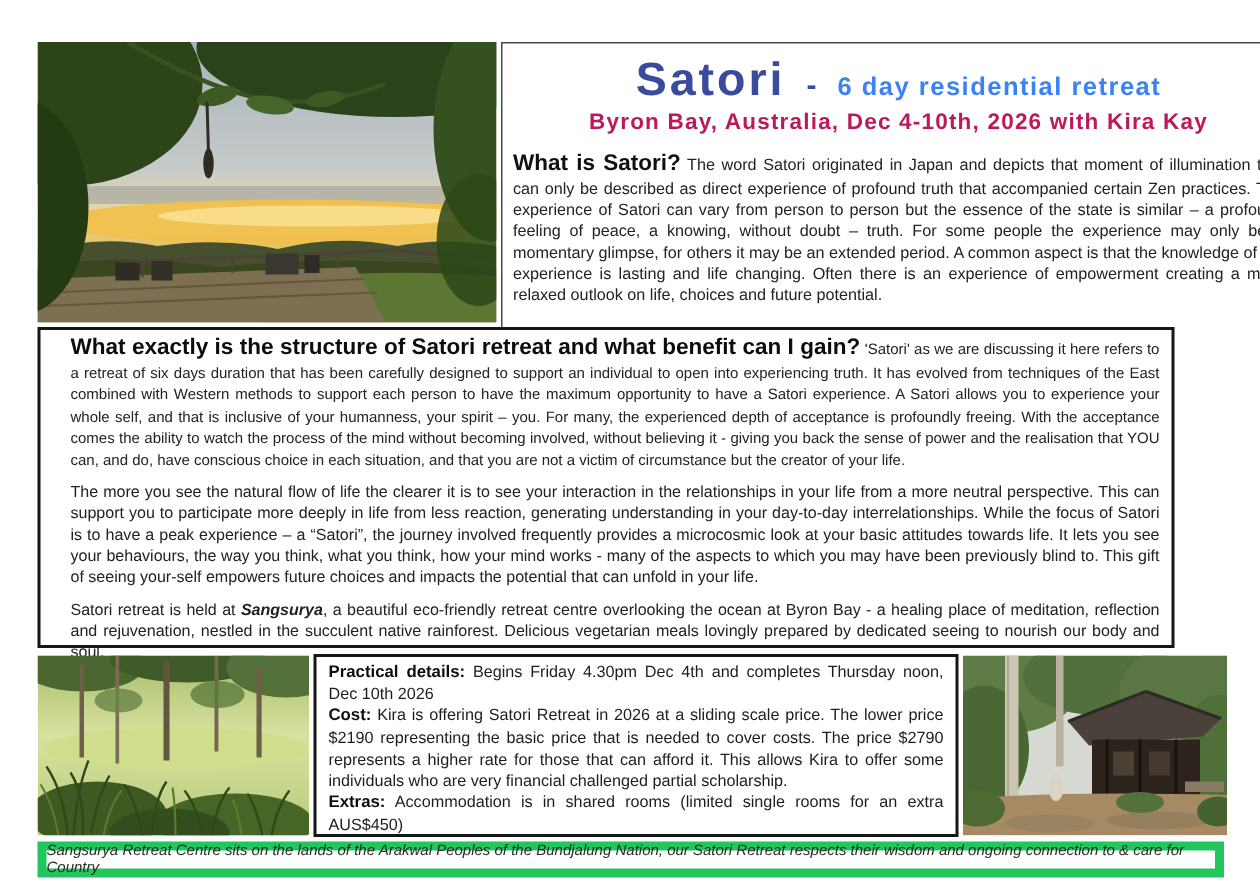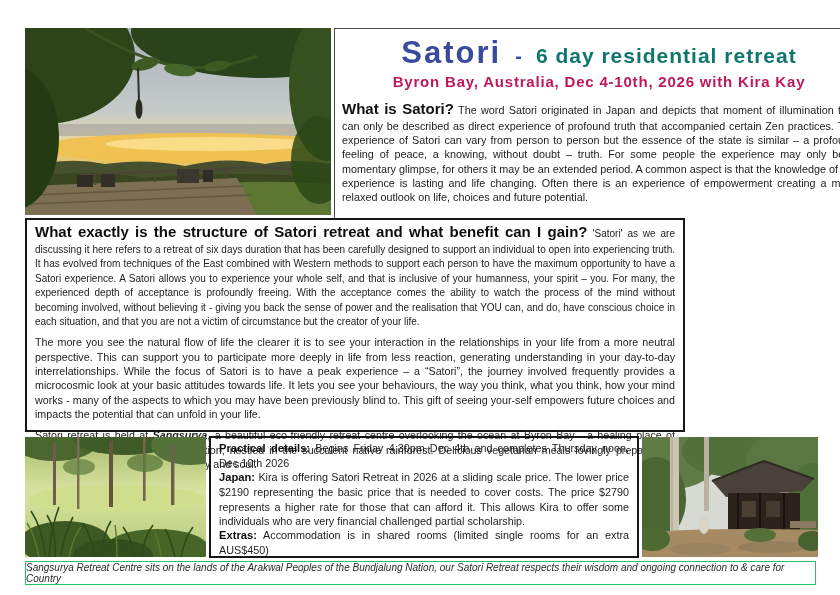--- a/index.html
+++ b/index.html
@@ -12,52 +12,52 @@
   .photo svg{display:block;width:100%;height:100%;}
   #photo-sunset{left:25px;top:28px;width:306px;height:187px;}
   #frame-top{
     position:absolute;left:334px;top:28px;width:530px;height:190px;
     border:1px solid #484848;border-bottom:none;box-sizing:border-box;
     padding:6px 7px 0 7px;
   }
   .title-row{display:flex;justify-content:center;align-items:baseline;gap:14px;white-space:nowrap;}
   .title-main{font-size:31px;font-weight:600;letter-spacing:2px;color:#3a4a9c;}
   .title-dash{font-size:20px;font-weight:700;color:#3a4a9c;}
-  .title-sub{font-size:21px;font-weight:700;letter-spacing:1px;color:#0f766e;}
+  .title-sub{font-size:17px;font-weight:700;letter-spacing:1px;color:#3b82f6;}
   .subtitle{
     margin-top:2px;text-align:center;font-size:15px;font-weight:700;
     letter-spacing:0.8px;color:#be185d;
   }
   .intro-para{
     margin-top:9px;font-size:10.8px;line-height:1.32;text-align:justify;color:#222;
   }
   .h-intro{font-size:15px;font-weight:700;color:#111;}
   
   #box-structure{
-    position:absolute;left:25px;top:218px;width:660px;height:214px;
-    border:2px solid #161616;box-sizing:border-box;padding:2px 8px 0 8px;
+    position:absolute;left:25px;top:218px;width:758px;height:214px;
+    border:2px solid #161616;box-sizing:border-box;padding:2px 8px 0 20px;
   }
   #box-structure p{margin:0 0 7px 0;font-size:10.7px;line-height:1.34;text-align:justify;color:#222;}
   .h-structure{font-size:15px;font-weight:700;color:#0d0d0d;}
   .lead-small{font-size:10px;}
   .sang{font-weight:700;font-style:italic;}
   
   #photo-forest{left:25px;top:437px;width:181px;height:120px;}
   #box-details{
     position:absolute;left:209px;top:436px;width:430px;height:122px;
     border:2px solid #161616;box-sizing:border-box;padding:3px 8px 0 8px;
   }
   #box-details p{margin:0;font-size:10.8px;line-height:1.33;text-align:justify;color:#1d1d1d;}
   .lbl{font-weight:700;font-size:11.2px;color:#0d0d0d;}
   .contact-line{letter-spacing:1.9px;font-size:11.6px;word-spacing:3px;margin-top:1px !important;text-align:left !important;}
   #photo-cabin{left:642px;top:437px;width:176px;height:120px;}
   
   #footer-ack{
     position:absolute;left:25px;top:561px;width:791px;height:24px;
-    border:1px solid #22c55e;box-sizing:border-box;
+    border:6px solid #22c55e;box-sizing:border-box;
     display:flex;align-items:center;justify-content:center;
     font-size:10px;font-style:italic;color:#2a2a2a;
   }
 </style>
 </head>
 <body>
 
 <div class="page">
 
   <div class="photo" id="photo-sunset">
@@ -159,21 +159,21 @@
         <path d="M14,120 Q10,98 2,86"></path>
         <path d="M44,120 Q48,100 56,90"></path>
         <path d="M92,120 Q92,100 90,88"></path>
         <path d="M136,120 Q134,104 130,96"></path>
       </g>
     </svg>
   </div>
 
   <div id="box-details">
     <p><span class="lbl">Practical details:</span>  <span>Begins Friday 4.30pm Dec 4th and completes Thursday noon, Dec 10th 2026</span></p>
-    <p><span class="lbl">Japan:</span> <span>Kira is offering Satori Retreat in 2026 at a sliding scale price. The lower price $2190 representing the basic price that is needed to cover costs. The price $2790 represents a higher rate for those that can afford it. This allows Kira to offer some individuals who are very financial challenged partial scholarship.</span></p>
+    <p><span class="lbl">Cost:</span> <span>Kira is offering Satori Retreat in 2026 at a sliding scale price. The lower price $2190 representing the basic price that is needed to cover costs. The price $2790 represents a higher rate for those that can afford it. This allows Kira to offer some individuals who are very financial challenged partial scholarship.</span></p>
     <p><span class="lbl">Extras:</span>  <span>Accommodation is in shared rooms (limited single rooms for an extra AUS$450)</span></p>
   </div>
 
   <div class="photo" id="photo-cabin">
     <svg viewBox="0 0 176 120" preserveAspectRatio="none">
       <rect width="176" height="120" fill="#d7dad3"></rect>
       <ellipse cx="30" cy="22" rx="46" ry="30" fill="#5f7c46"></ellipse>
       <ellipse cx="92" cy="14" rx="52" ry="26" fill="#52703c"></ellipse>
       <ellipse cx="150" cy="24" rx="46" ry="32" fill="#5a7642"></ellipse>
       <ellipse cx="14" cy="62" rx="30" ry="42" fill="#4a6634"></ellipse>

